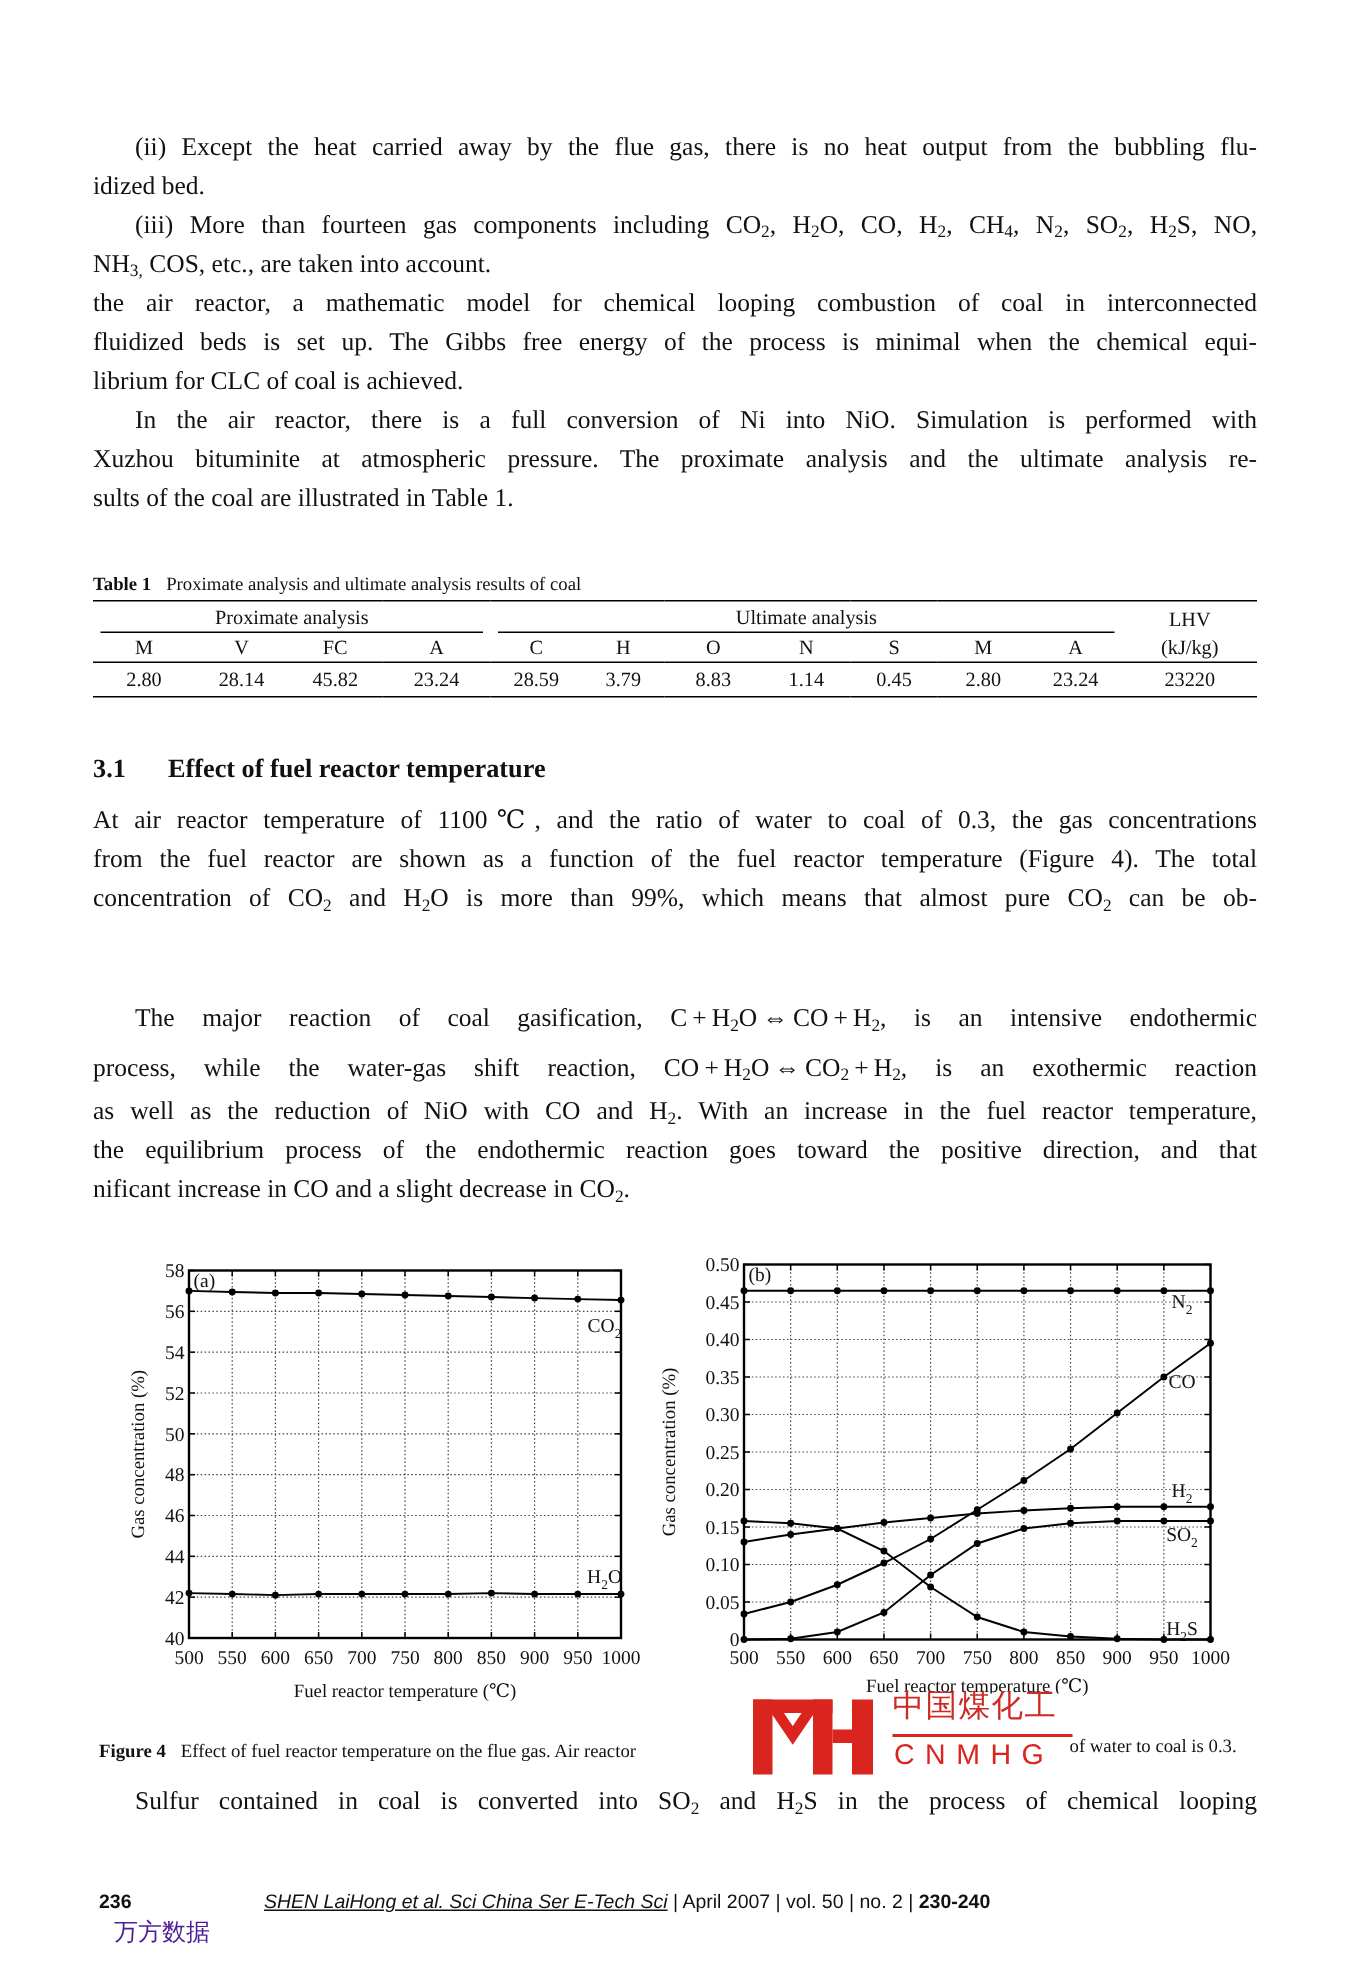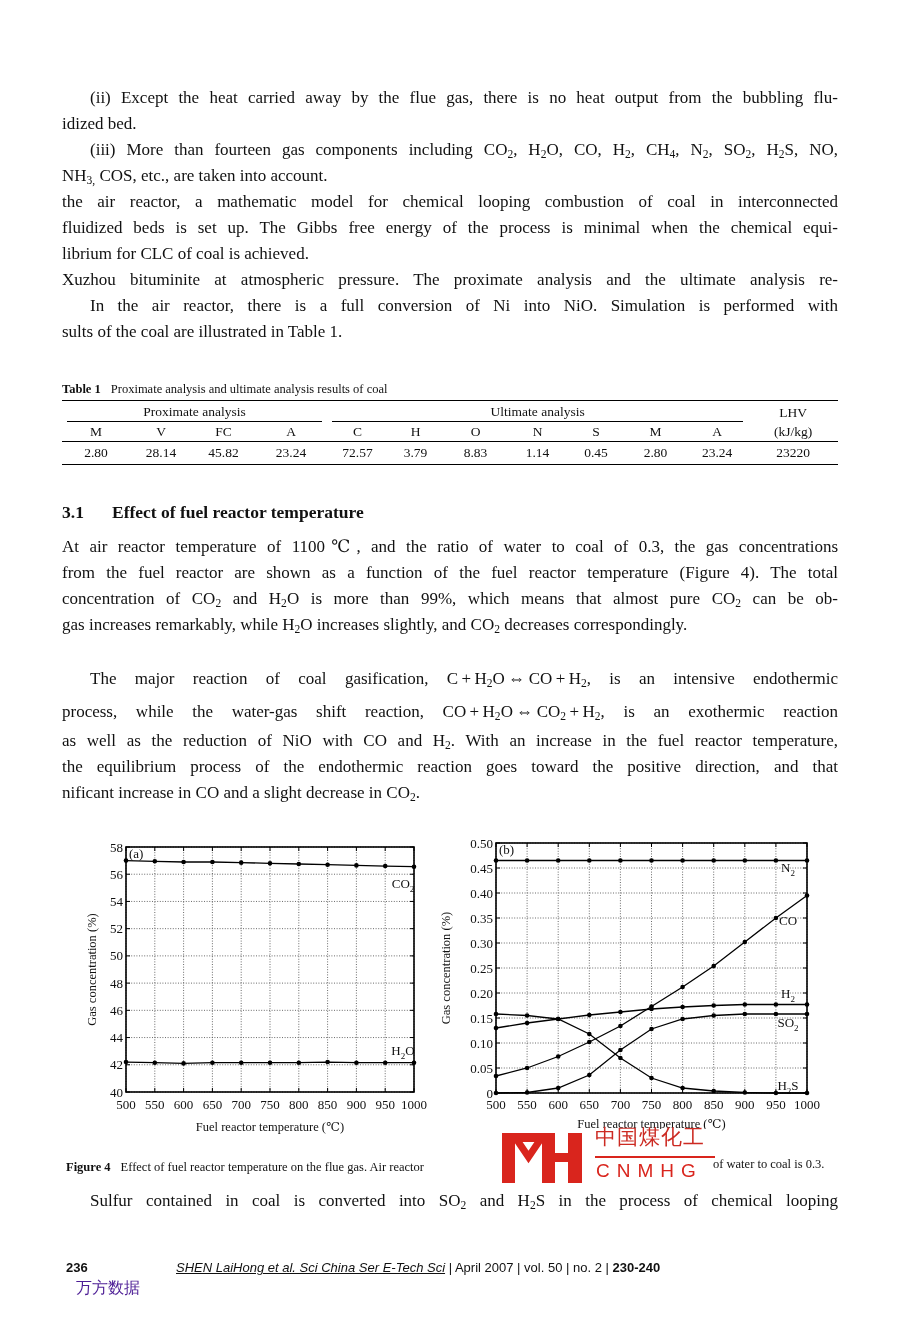--- a/index.html
+++ b/index.html
@@ -100,22 +100,22 @@
 <body>
 
 <div id="block-a" class="block">
   <div class="line indent">(ii) Except the heat carried away by the flue gas, there is no heat output from the bubbling flu-</div>
   <div class="line last">idized bed.</div>
   <div class="line indent">(iii) More than fourteen gas components including CO<sub>2</sub>, H<sub>2</sub>O, CO, H<sub>2</sub>, CH<sub>4</sub>, N<sub>2</sub>, SO<sub>2</sub>, H<sub>2</sub>S, NO,</div>
   <div class="line last">NH<sub>3,</sub> COS, etc., are taken into account.</div>
   <div class="line">the air reactor, a mathematic model for chemical looping combustion of coal in interconnected</div>
   <div class="line">fluidized beds is set up. The Gibbs free energy of the process is minimal when the chemical equi-</div>
   <div class="line last">librium for CLC of coal is achieved.</div>
+  <div class="line indent">In the air reactor, there is a full conversion of Ni into NiO. Simulation is performed with</div>
   <div class="line">Xuzhou bituminite at atmospheric pressure. The proximate analysis and the ultimate analysis re-</div>
-  <div class="line indent">In the air reactor, there is a full conversion of Ni into NiO. Simulation is performed with</div>
   <div class="line last">sults of the coal are illustrated in Table 1.</div>
 </div>
 
 <div class="table-caption">
   <span class="lbl">Table 1</span><span>Proximate analysis and ultimate analysis results of coal</span>
 </div>
 <table class="coal-table">
   <colgroup>
     <col class="c1">
       <col class="c2">
@@ -156,41 +156,40 @@
       <th>M</th>
       <th>A</th>
     </tr>
   </thead>
   <tbody>
     <tr class="val-row">
       <td>2.80</td>
       <td>28.14</td>
       <td>45.82</td>
       <td>23.24</td>
-      <td>72.57</td>
+      <td>28.59</td>
       <td>3.79</td>
       <td>8.83</td>
       <td>1.14</td>
       <td>0.45</td>
       <td>2.80</td>
       <td>23.24</td>
       <td>23220</td>
     </tr>
   </tbody>
 </table>
 
 <div class="section-heading">
   <span class="num">3.1</span><span>Effect of fuel reactor temperature</span>
 </div>
 
 <div id="block-b" class="block">
   <div class="line">At air reactor temperature of 1100℃, and the ratio of water to coal of 0.3, the gas concentrations</div>
   <div class="line">from the fuel reactor are shown as a function of the fuel reactor temperature (Figure 4). The total</div>
   <div class="line">concentration of CO<sub>2</sub> and H<sub>2</sub>O is more than 99%, which means that almost pure CO<sub>2</sub> can be ob-</div>
-  <div class="line last">gas increases remarkably, while H<sub>2</sub>O increases slightly, and CO<sub>2</sub> decreases correspondingly.</div>
 </div>
 
 <div id="block-c" class="block">
   <div class="line indent">The major reaction of coal gasification, C + H<sub>2</sub>O ⇔ CO + H<sub>2</sub>, is an intensive endothermic</div>
   <div class="line l2">process, while the water-gas shift reaction, CO + H<sub>2</sub>O ⇔ CO<sub>2</sub> + H<sub>2</sub>, is an exothermic reaction</div>
   <div class="line l3">as well as the reduction of NiO with CO and H<sub>2</sub>. With an increase in the fuel reactor temperature,</div>
   <div class="line">the equilibrium process of the endothermic reaction goes toward the positive direction, and that</div>
   <div class="line last">nificant increase in CO and a slight decrease in CO<sub>2</sub>.</div>
 </div>
 

